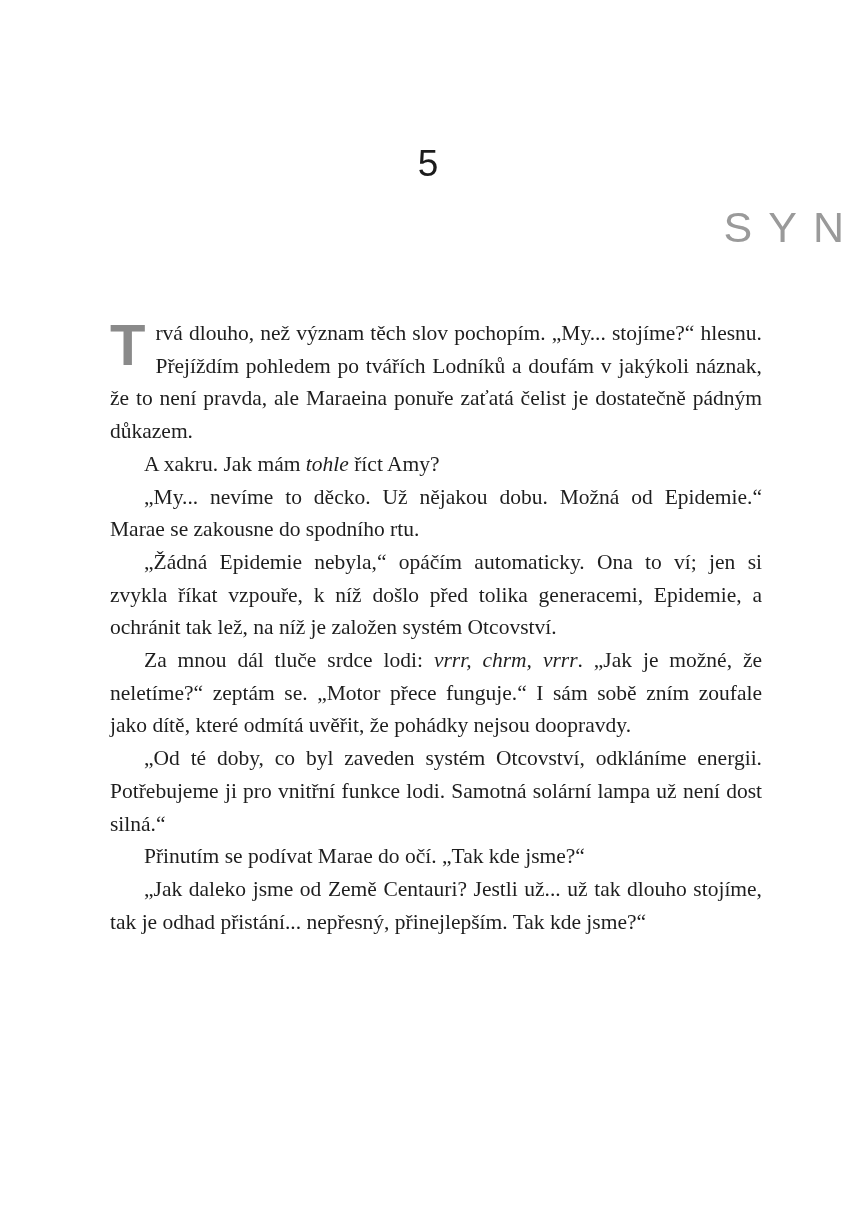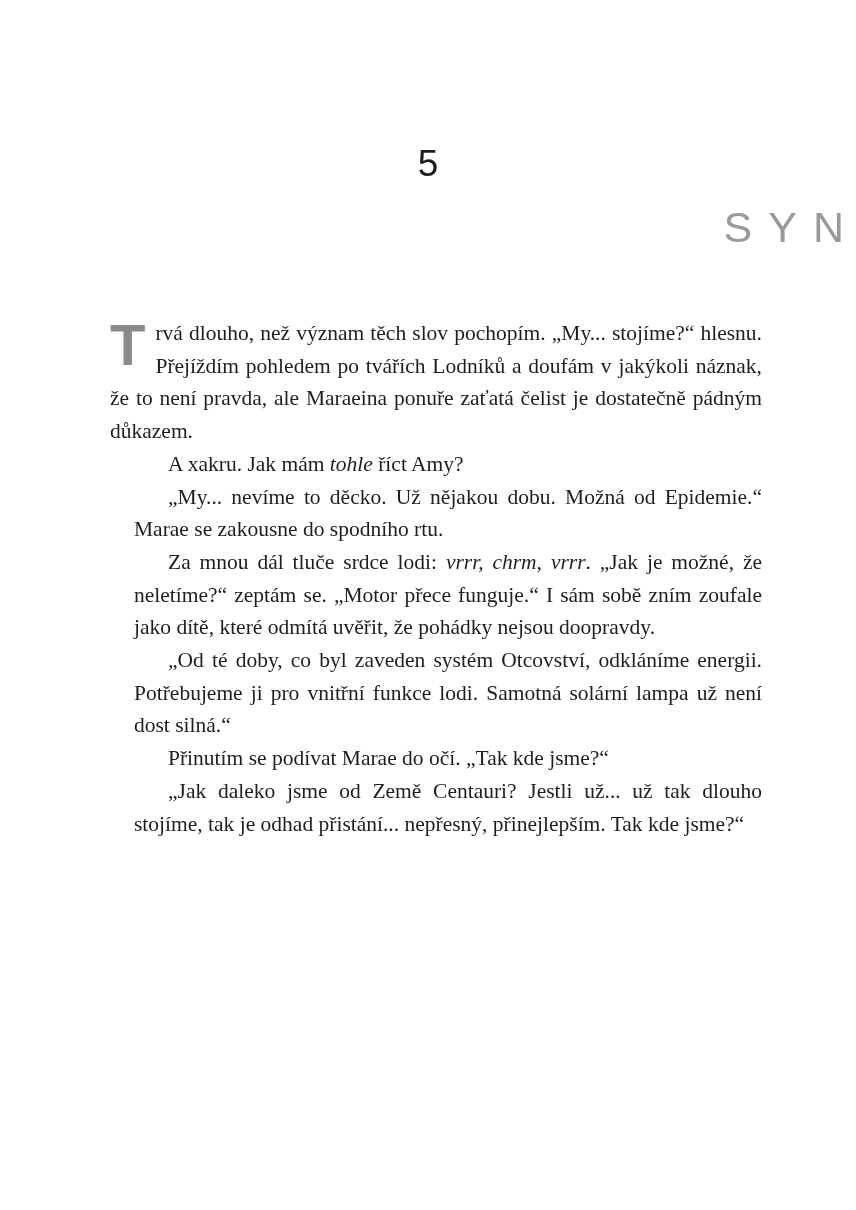--- a/index.html
+++ b/index.html
@@ -49,21 +49,20 @@
     line-height: 32.7px;
     text-align: justify;
     color: var(--text-color, #1e1e1e);
   }
   .text-block p {
     margin: 0;
     padding: 0;
   }
   .text-block p.indent {
     text-indent: 34px;
-    margin-left: 24px;
   }
   .dropcap {
     float: left;
     font-family: "Liberation Sans", "DejaVu Sans", sans-serif;
     font-weight: 700;
     font-size: 58px;
     line-height: 50px;
     height: 58px;
     margin: 3px 10px 0 0;
     color: var(--dropcap-color, #8a8a8a);
@@ -75,18 +74,19 @@
 </head>
 <body>
 
 <div class="page">
   <div class="chapter-number">5</div>
   <div class="chapter-title">SYN</div>
   <div class="text-block">
       <p class=""><span class="dropcap">T</span><span>rvá dlouho, než význam těch slov pochopím. „My... stojíme?“ hlesnu. Přejíždím pohledem po tvářích Lodníků a doufám v jakýkoli náznak, že to není pravda, ale Maraeina ponuře zaťatá čelist je dostatečně pádným důkazem.</span></p>
       <p class="indent"><span>A xakru. Jak mám </span><span class="it">tohle</span><span> říct Amy?</span></p>
       <p class="indent"><span>„My... nevíme to děcko. Už nějakou dobu. Možná od Epidemie.“ Marae se zakousne do spodního rtu.</span></p>
+      <p class="indent"><span>„Žádná Epidemie nebyla,“ opáčím automaticky. Ona to ví; jen si zvykla říkat vzpouře, k níž došlo před tolika generacemi, Epidemie, a ochránit tak lež, na níž je založen systém Otcovství.</span></p>
       <p class="indent"><span>Za mnou dál tluče srdce lodi: </span><span class="it">vrrr, chrm, vrrr</span><span>. „Jak je možné, že neletíme?“ zeptám se. „Motor přece funguje.“ I sám sobě zním zoufale jako dítě, které odmítá uvěřit, že pohádky nejsou doopravdy.</span></p>
       <p class="indent"><span>„Od té doby, co byl zaveden systém Otcovství, odkláníme energii. Potřebujeme ji pro vnitřní funkce lodi. Samotná solární lampa už není dost silná.“</span></p>
       <p class="indent"><span>Přinutím se podívat Marae do očí. „Tak kde jsme?“</span></p>
       <p class="indent"><span>„Jak daleko jsme od Země Centauri? Jestli už... už tak dlouho stojíme, tak je odhad přistání... nepřesný, přinejlepším. Tak kde jsme?“</span></p>
     </div>
 </div>
 
 </body></html>

